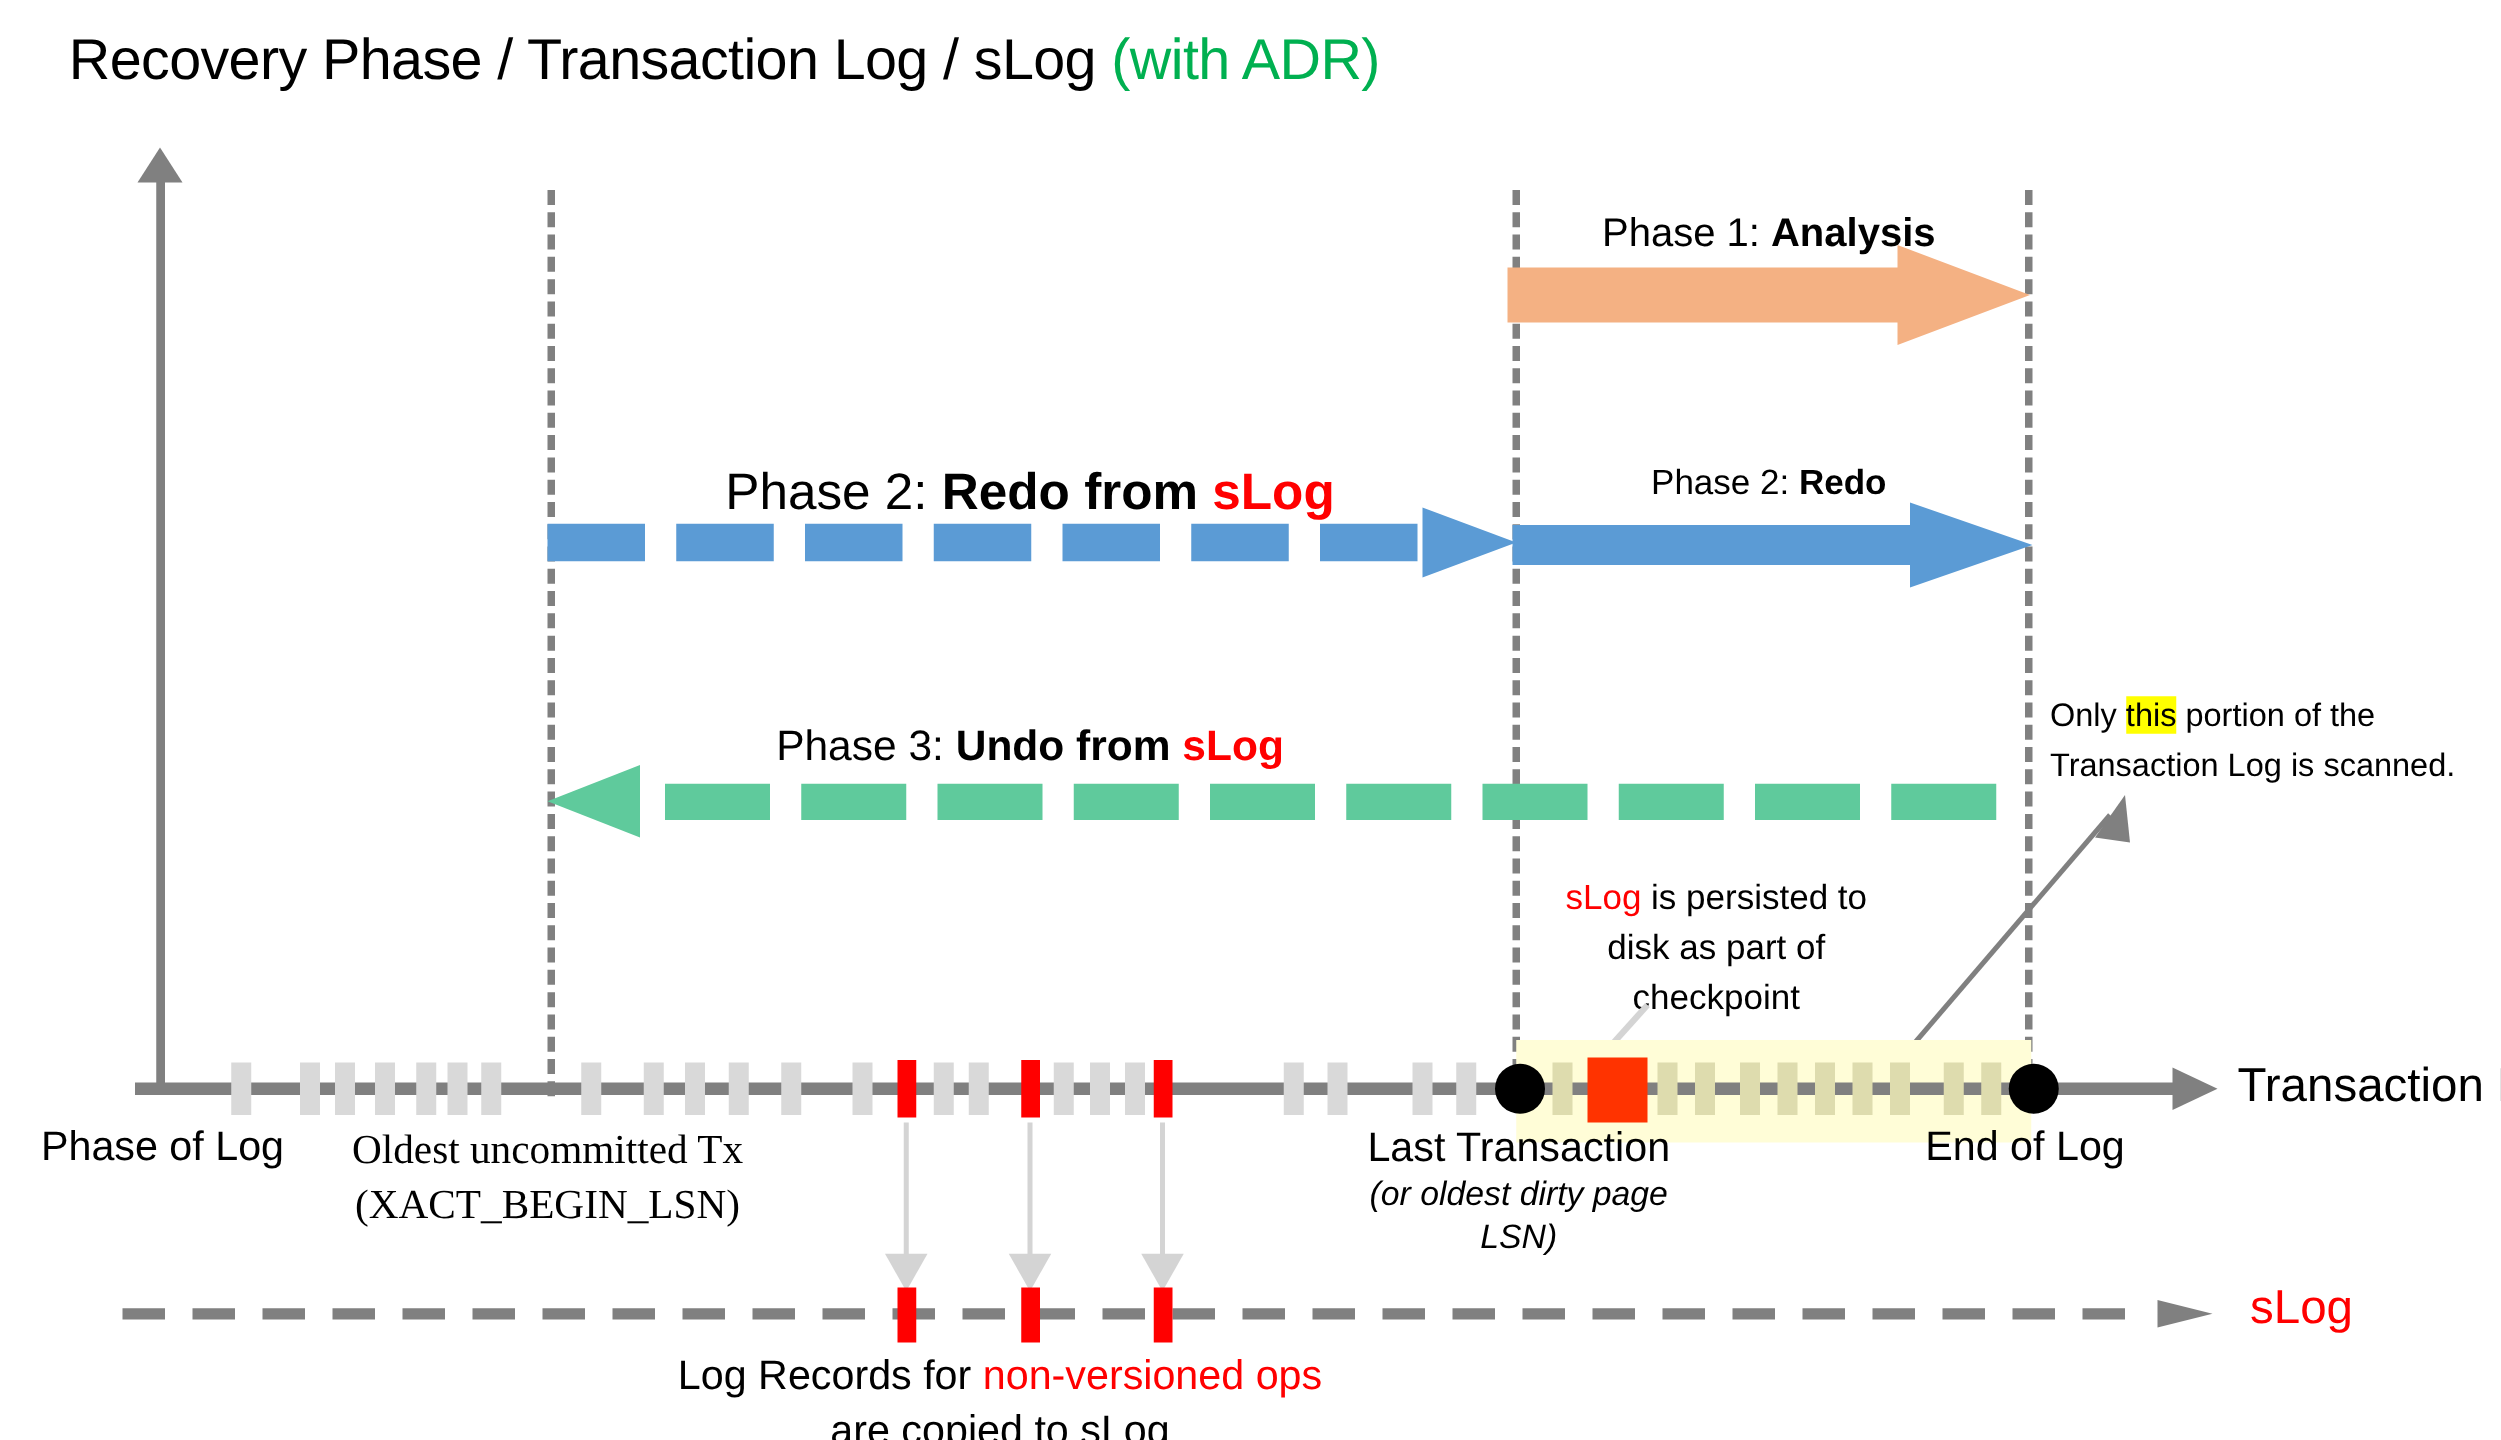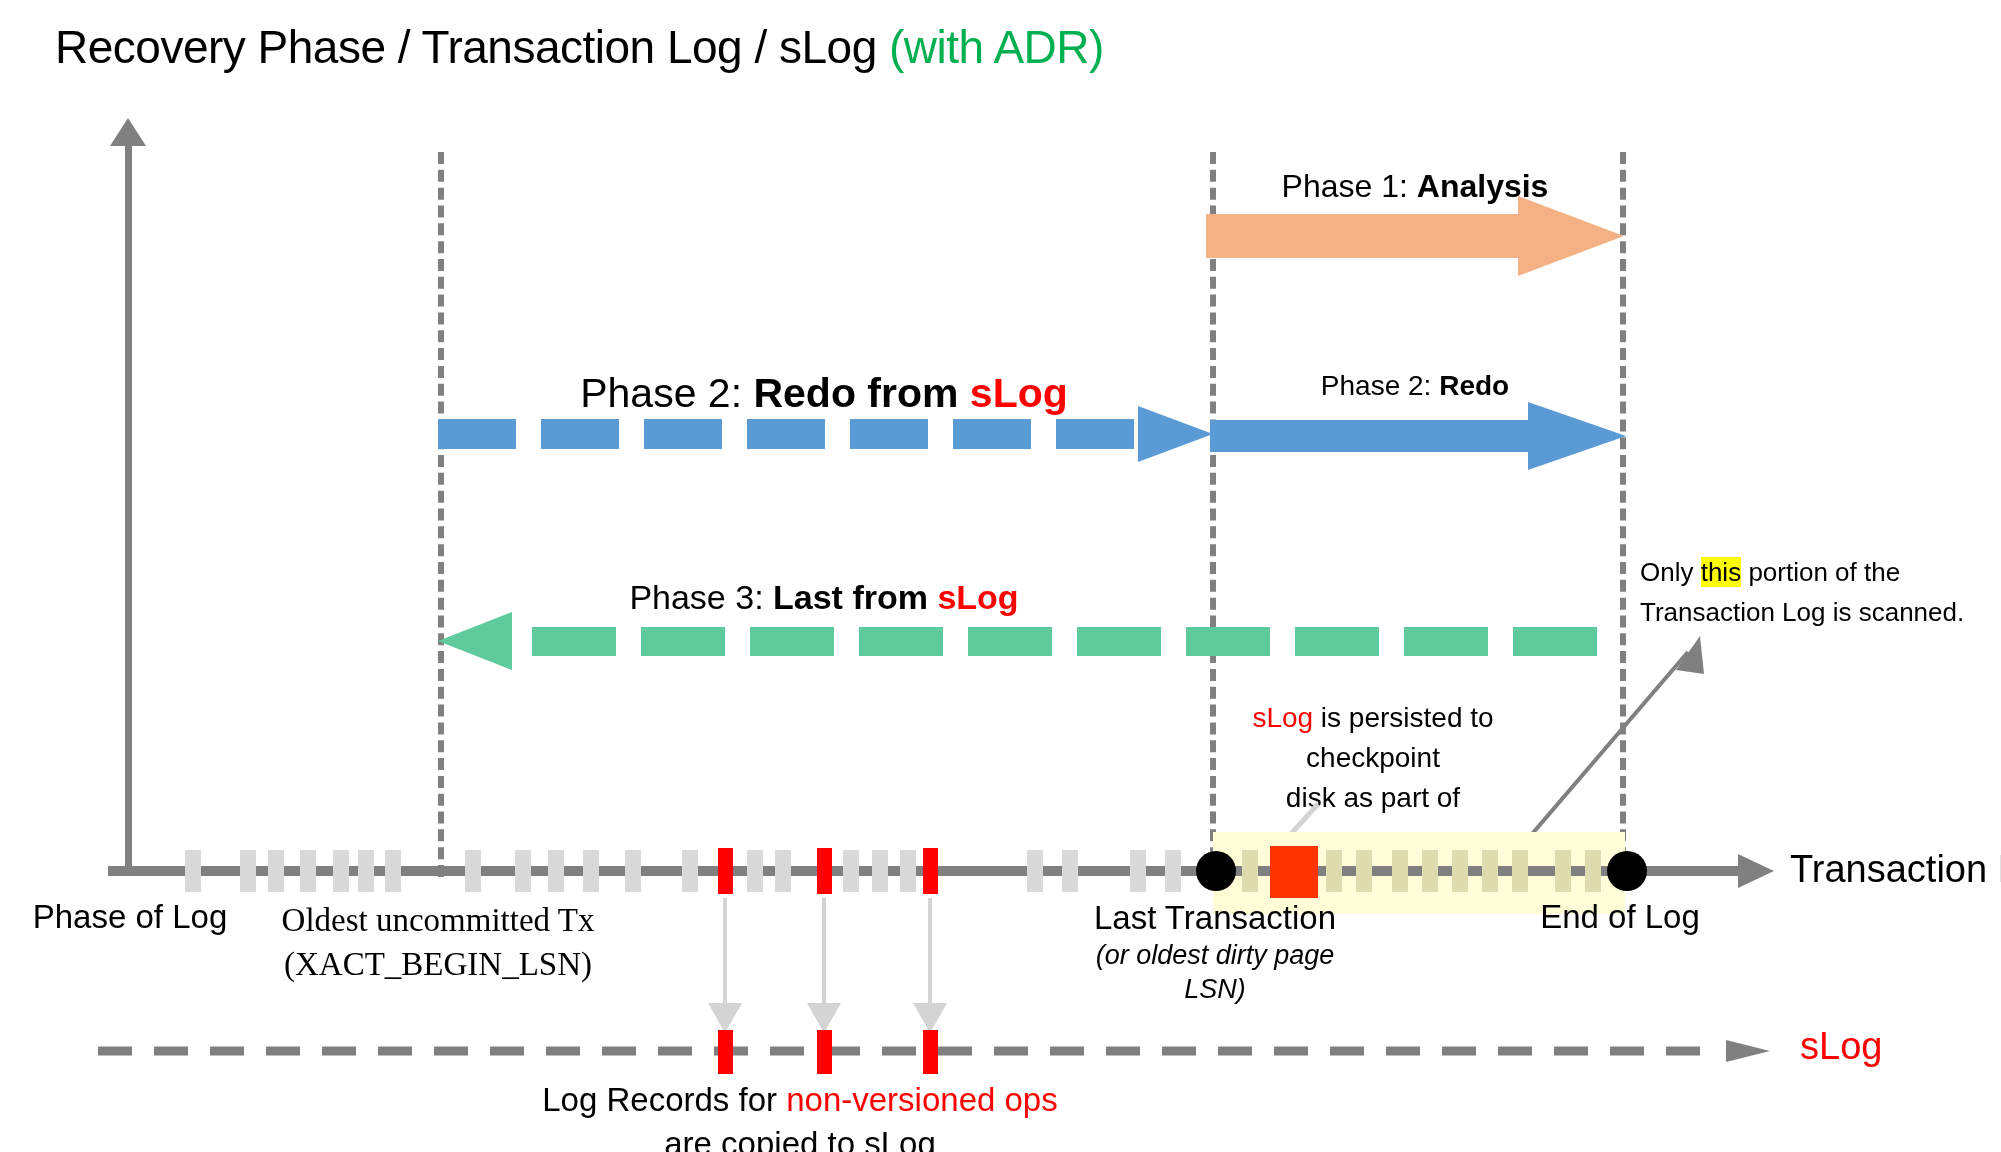--- a/index.html
+++ b/index.html
@@ -63,42 +63,42 @@
 </svg>
 
 <div class="lbl" style="left:1210px;top:370px;width:410px;font-size:28px;">
   <span>Phase 2: </span><span class="bold">Redo</span>
 </div>
 <svg style="left:1210px;top:402px;width:418px;height:70px;">
   <polygon points="0,18 318,18 318,0 416,34 318,68 318,50 0,50" fill="#5B9BD5"></polygon>
 </svg>
 
 <div class="lbl" style="left:438px;top:578px;width:772px;font-size:34px;">
-  <span>Phase 3: </span><span class="bold">Last from </span><span class="bold red">sLog</span>
+  <span>Phase 3: </span><span class="bold">Undo from </span><span class="bold red">sLog</span>
 </div>
 <svg style="left:438px;top:612px;width:1185px;height:62px;">
   <g fill="#5FCA9C">
     <polygon points="0,29 74,0 74,58"></polygon>
     <rect x="94" y="15" width="84" height="29"></rect>
     <rect x="203" y="15" width="84" height="29"></rect>
     <rect x="312" y="15" width="84" height="29"></rect>
     <rect x="421" y="15" width="84" height="29"></rect>
     <rect x="530" y="15" width="84" height="29"></rect>
     <rect x="639" y="15" width="84" height="29"></rect>
     <rect x="748" y="15" width="84" height="29"></rect>
     <rect x="857" y="15" width="84" height="29"></rect>
     <rect x="966" y="15" width="84" height="29"></rect>
     <rect x="1075" y="15" width="84" height="29"></rect>
   </g>
 </svg>
 
 <div class="lbl" style="left:1228px;top:698px;width:290px;font-size:28px;line-height:40px;">
   <div><span class="red">sLog</span><span> is persisted to</span></div>
+  <div>disk as part of</div>
   <div>checkpoint</div>
-  <div>disk as part of</div>
 </div>
 <svg style="left:1250px;top:800px;width:70px;height:72px;">
   <line x1="68" y1="4" x2="14" y2="64" stroke="#D4D4D4" stroke-width="5"></line>
   <polygon points="0,54 28,40 20,72" fill="#D4D4D4"></polygon>
 </svg>
 
 <div class="lbl" style="left:1640px;top:552px;width:350px;font-size:26px;line-height:40px;text-align:left;">
   <div><span>Only </span><span class="hl">this</span><span> portion of the</span></div>
   <div>Transaction Log is scanned.</div>
 

